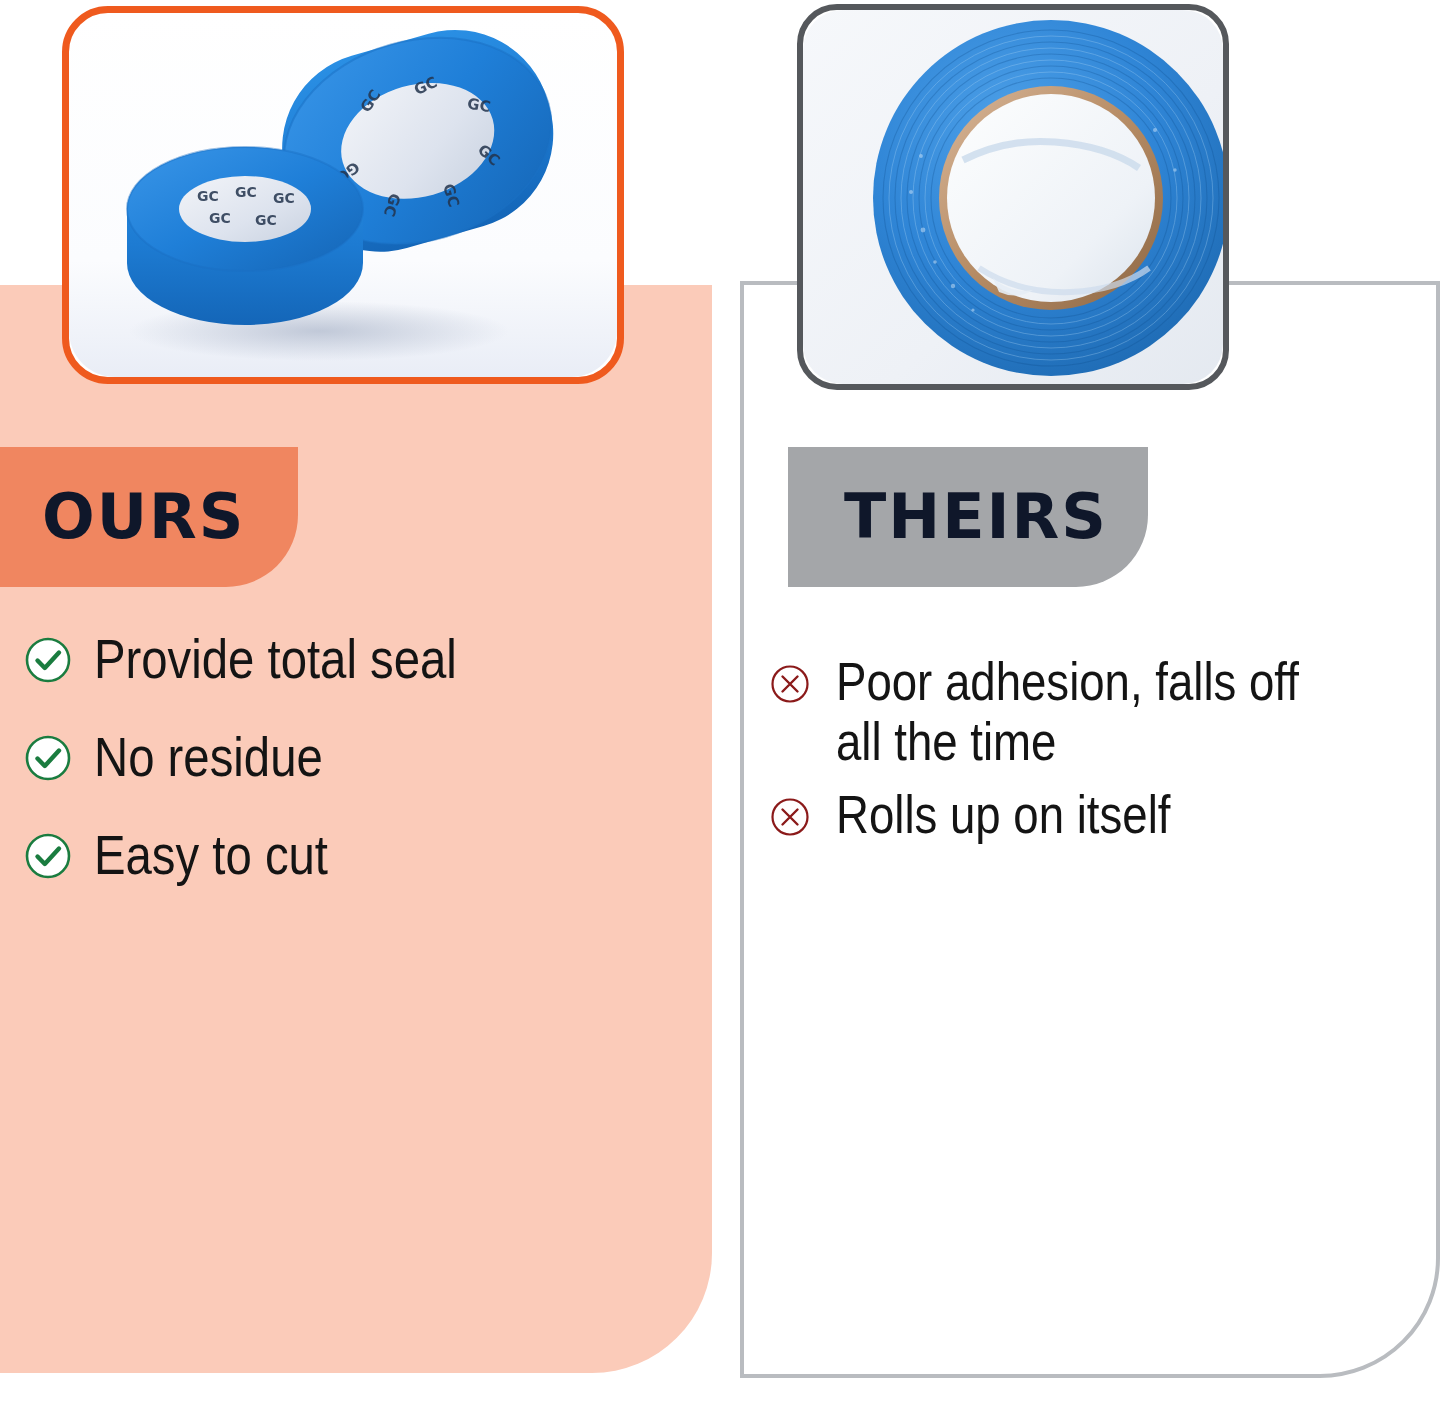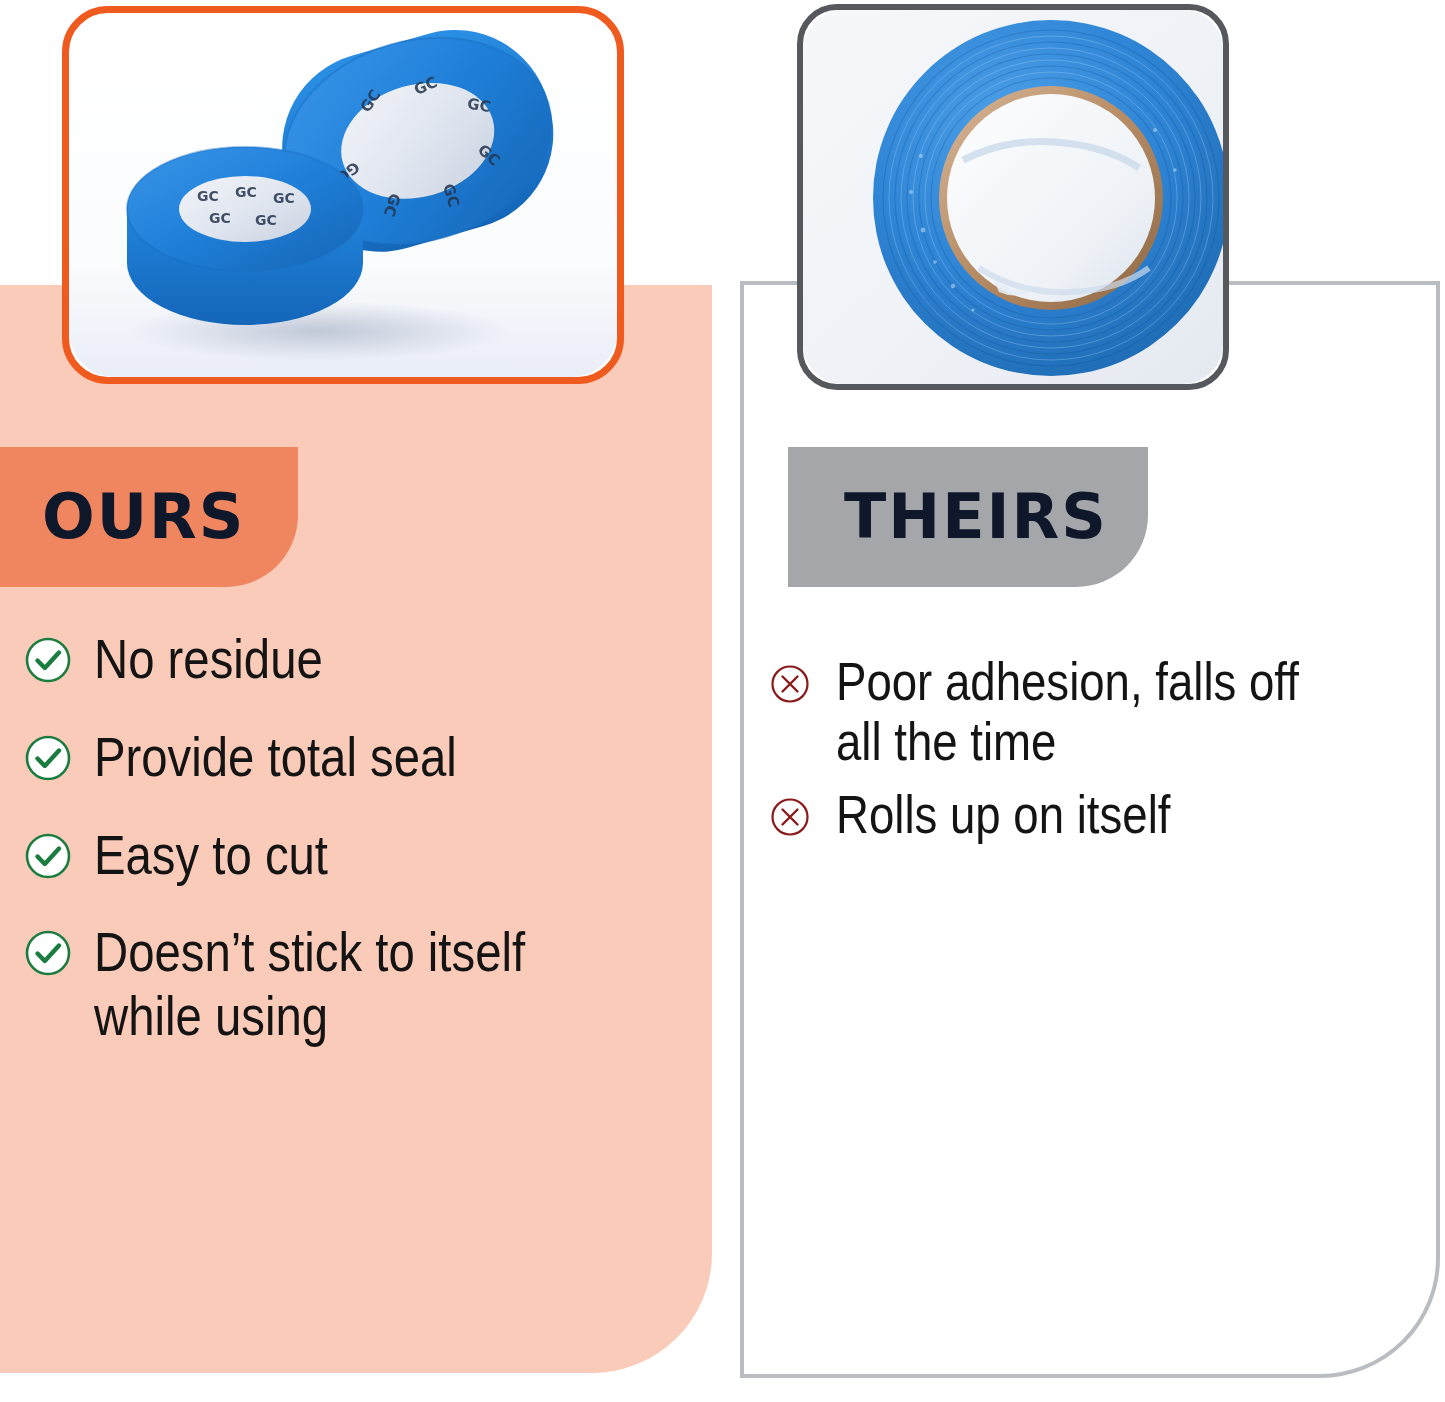--- a/index.html
+++ b/index.html
@@ -244,49 +244,39 @@
   </div>
 
   <div class="list list-ours">
     <div class="list-item">
       <span class="item-icon">
         <svg viewBox="0 0 48 48" width="48" height="48">
             <circle cx="24" cy="24" r="21" fill="#ffffff" stroke="#1a7c3f" stroke-width="2.6"></circle>
             <path d="M13.5 24.5 L20.8 32 L35 16.5" fill="none" stroke="#1a7c3f" stroke-width="4.4" stroke-linecap="round" stroke-linejoin="round"></path>
           </svg>
       </span>
-      <span class="item-text">No residue</span>
+      <span class="item-text">Provide total seal</span>
     </div>
     <div class="list-item">
       <span class="item-icon">
         <svg viewBox="0 0 48 48" width="48" height="48">
             <circle cx="24" cy="24" r="21" fill="#ffffff" stroke="#1a7c3f" stroke-width="2.6"></circle>
             <path d="M13.5 24.5 L20.8 32 L35 16.5" fill="none" stroke="#1a7c3f" stroke-width="4.4" stroke-linecap="round" stroke-linejoin="round"></path>
           </svg>
       </span>
-      <span class="item-text">Provide total seal</span>
+      <span class="item-text">No residue</span>
     </div>
     <div class="list-item">
       <span class="item-icon">
         <svg viewBox="0 0 48 48" width="48" height="48">
             <circle cx="24" cy="24" r="21" fill="#ffffff" stroke="#1a7c3f" stroke-width="2.6"></circle>
             <path d="M13.5 24.5 L20.8 32 L35 16.5" fill="none" stroke="#1a7c3f" stroke-width="4.4" stroke-linecap="round" stroke-linejoin="round"></path>
           </svg>
       </span>
       <span class="item-text">Easy to cut</span>
-    </div>
-    <div class="list-item">
-      <span class="item-icon">
-        <svg viewBox="0 0 48 48" width="48" height="48">
-            <circle cx="24" cy="24" r="21" fill="#ffffff" stroke="#1a7c3f" stroke-width="2.6"></circle>
-            <path d="M13.5 24.5 L20.8 32 L35 16.5" fill="none" stroke="#1a7c3f" stroke-width="4.4" stroke-linecap="round" stroke-linejoin="round"></path>
-          </svg>
-      </span>
-      <span class="item-text">Doesn’t stick to itself
-while using</span>
     </div>
   </div>
 
   <div class="theirs-panel"></div>
 
   <div class="photo photo-theirs">
     <div class="photo-inner">
       <svg viewBox="0 0 420 374" width="100%" height="100%" preserveAspectRatio="xMidYMid slice">
         <defs>
           <linearGradient id="bgB" x1="0" y1="0" x2="1" y2="1">

